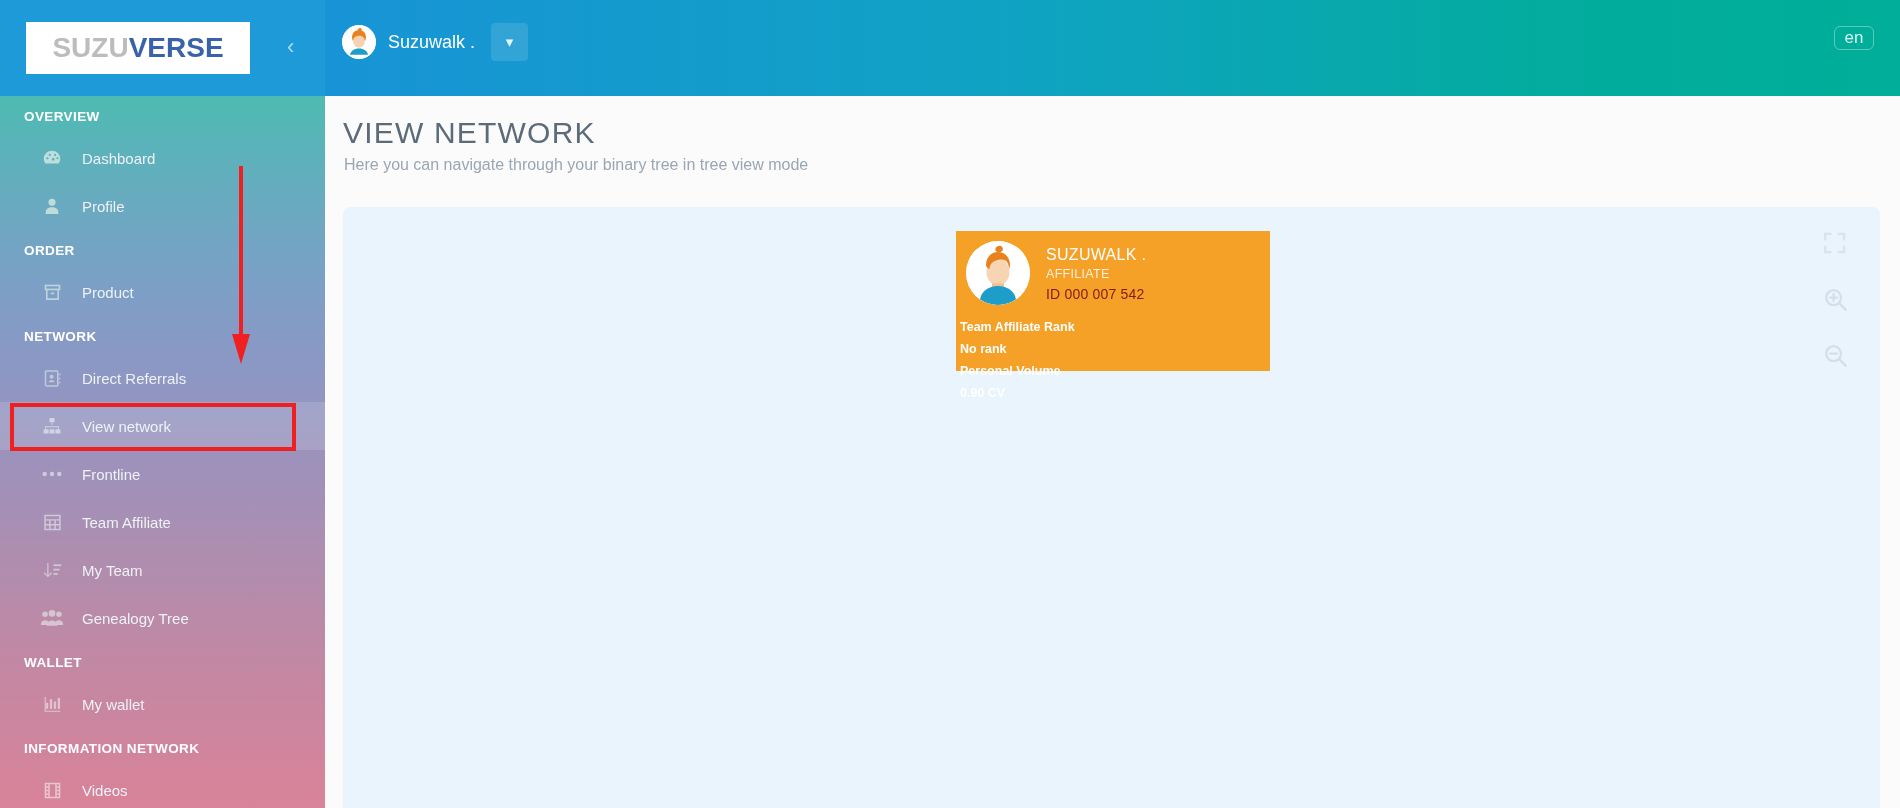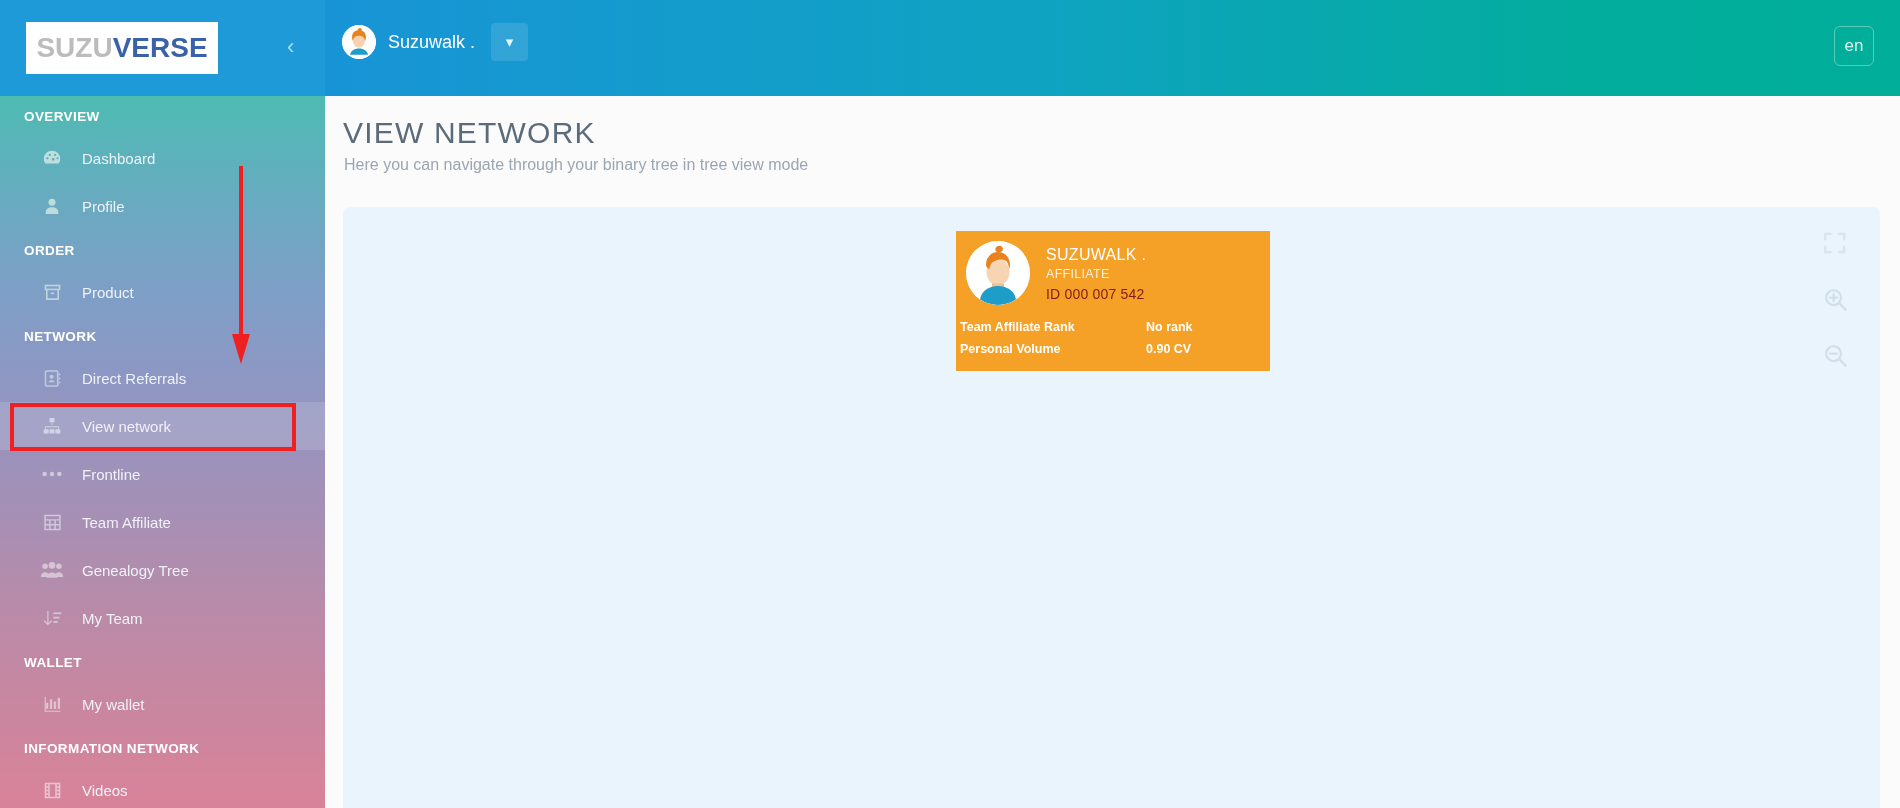--- a/index.html
+++ b/index.html
@@ -31,21 +31,21 @@
     overflow: hidden;
   }
   .logo-wrap {
     position: absolute; left: 0; top: 0;
     width: 325px; height: 96px;
     background: linear-gradient(90deg,#1e9ad8 0%,#1e9ad8 100%);
     display: flex; align-items: center;
   }
   .logo-box {
     margin-left: 26px;
-    width: 192px; height: 52px;
+    width: 224px; height: 52px;
     background: #ffffff;
     display: flex; align-items: center; justify-content: center;
     letter-spacing: -0.5px;
   }
   .logo-text { font-size: 28px; font-weight: bold; letter-spacing: 0px; }
   .logo-suzu { color: #bcbcbc; }
   .logo-verse { color: #3a62a8; }
   .collapse-chevron {
     position: absolute; left: 287px; top: 36px;
     color: #a9dcf2; font-size: 22px; line-height: 1;
@@ -93,21 +93,21 @@
     white-space: nowrap;
   }
   .user-caret {
     width: 37px; height: 38px; border-radius: 4px;
     background: rgba(255,255,255,0.12);
     display: flex; align-items: center; justify-content: center;
     color: #e7f6fd; font-size: 15px; cursor: pointer;
   }
   .lang-badge {
     position: absolute; right: 26px; top: 26px;
-    width: 40px; height: 40px; border-radius: 6px;
+    width: 40px; height: 24px; border-radius: 6px;
     border: 1px solid rgba(255,255,255,0.35);
     color: #d8f4f0; font-size: 17px;
     display: flex; align-items: center; justify-content: center;
     cursor: pointer;
   }
 
   
   #page-head {
     position: absolute; left: 325px; top: 96px;
     width: 1575px; height: 111px;
@@ -152,21 +152,21 @@
     background: #ffffff; position: relative; overflow: hidden;
     flex: 0 0 auto;
   }
   .aff-meta { margin-left: 16px; padding-top: 4px; }
   .aff-name { font-size: 16px; letter-spacing: 0.3px; line-height: 1.25; }
   .aff-role { font-size: 12.5px; color: #ffeedb; line-height: 1.55; letter-spacing: 0.3px;}
   .aff-id { font-size: 14px; color: #7f1d1d; line-height: 1.5; letter-spacing: 0.2px;}
   .aff-rows { margin-top: 11px; padding: 0 16px 0 4px; }
   .aff-row {
     display: flex; justify-content: space-between;
-    font-size: 12.5px; font-weight: bold; line-height: 22px;
+    font-size: 12.5px; font-weight: bold; line-height: 22px; flex-direction: column;
   }
   .aff-row .k { padding-left: 0px; }
   .aff-row .v { width: 108px; }
 
   
   #annot-arrow {
     position: absolute; left: 231px; top: 166px;
     width: 20px; height: 200px; pointer-events: none;
   }
   #annot-rect {
@@ -260,44 +260,44 @@
         <span class="nav-label">Frontline</span>
       </div>
       <div class="nav-item">
         <span class="nav-ico">
           <svg width="21" height="21" viewBox="0 0 24 24" fill="none" stroke="#dcd8e4" stroke-width="1.7">
               <rect x="3.5" y="4" width="17" height="16"></rect>
               <path d="M3.5 9h17M3.5 14.5h17M9 9v11M15 9v11"></path>
             </svg>
         </span>
         <span class="nav-label">Team Affiliate</span>
+      </div>
+      <div class="nav-item">
+        <span class="nav-ico">
+          <svg width="21" height="21" viewBox="0 0 24 24" fill="#ded6e2">
+              <path d="M6 3.5v13.5L3 14l-1 1 4.7 4.7L11.4 15l-1-1-3 3V3.5z"></path>
+              <rect x="13" y="5" width="9" height="2"></rect>
+              <rect x="13" y="10" width="7" height="2"></rect>
+              <rect x="13" y="15" width="5" height="2"></rect>
+            </svg>
+        </span>
+        <span class="nav-label">My Team</span>
       </div>
       <div class="nav-item">
         <span class="nav-ico">
           <svg width="24" height="20" viewBox="0 0 26 20" fill="#e0d4de">
               <circle cx="5.5" cy="6" r="3"></circle>
               <circle cx="20.5" cy="6" r="3"></circle>
               <circle cx="13" cy="5" r="3.6"></circle>
               <path d="M0.8 17.5c0-3 2.1-5 4.7-5s4.7 2 4.7 5z"></path>
               <path d="M15.8 17.5c0-3 2.1-5 4.7-5s4.7 2 4.7 5z"></path>
               <path d="M7.2 18.5c0-3.4 2.6-5.8 5.8-5.8s5.8 2.4 5.8 5.8z"></path>
             </svg>
         </span>
         <span class="nav-label">Genealogy Tree</span>
-      </div>
-      <div class="nav-item">
-        <span class="nav-ico">
-          <svg width="21" height="21" viewBox="0 0 24 24" fill="#ded6e2">
-              <path d="M6 3.5v13.5L3 14l-1 1 4.7 4.7L11.4 15l-1-1-3 3V3.5z"></path>
-              <rect x="13" y="5" width="9" height="2"></rect>
-              <rect x="13" y="10" width="7" height="2"></rect>
-              <rect x="13" y="15" width="5" height="2"></rect>
-            </svg>
-        </span>
-        <span class="nav-label">My Team</span>
       </div>
 
       <div class="nav-section">WALLET</div>
       <div class="nav-item">
         <span class="nav-ico">
           <svg width="21" height="21" viewBox="0 0 24 24" fill="#e6d5de">
               <rect x="4.5" y="10" width="2.6" height="7"></rect>
               <rect x="9" y="6" width="2.6" height="11"></rect>
               <rect x="13.5" y="8.5" width="2.6" height="8.5"></rect>
               <rect x="18" y="4.5" width="2.6" height="12.5"></rect>

